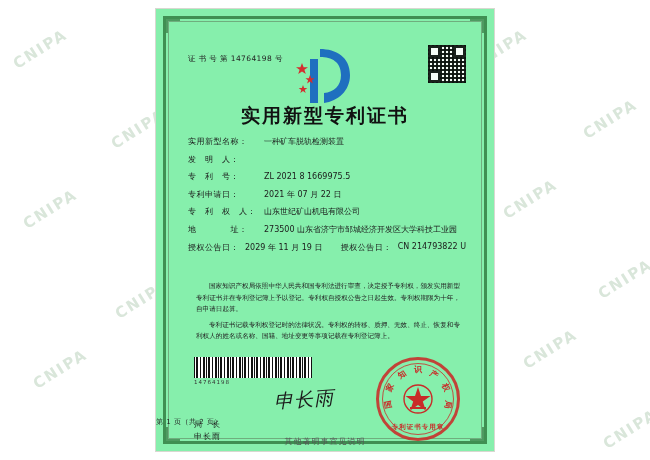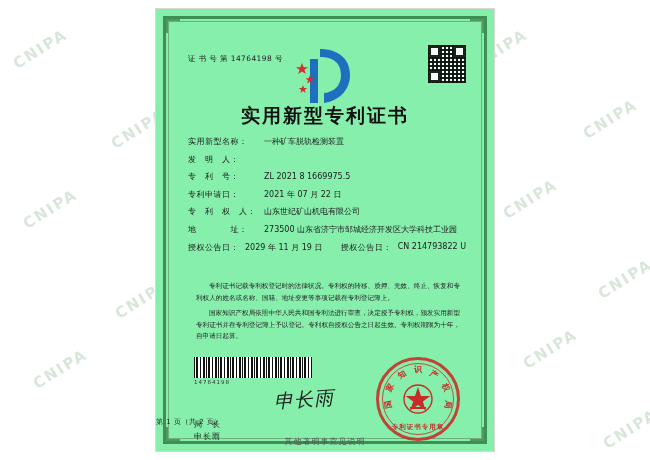--- a/index.html
+++ b/index.html
@@ -406,22 +406,22 @@
           <span class="field-value">2029 年 11 月 19 日</span>
         </div>
         <div class="split-cell">
           <span class="field-label">授权公告日：</span>
           <span class="field-value">CN 214793822 U</span>
         </div>
       </div>
     </div>
 
     <div id="body-text">
+      <p>国家知识产权局依照中华人民共和国专利法进行审查，决定授予专利权，颁发实用新型专利证书并在专利登记簿上予以登记。专利权自授权公告之日起生效。专利权期限为十年，自申请日起算。</p>
       <p>专利证书记载专利权登记时的法律状况。专利权的转移、质押、无效、终止、恢复和专利权人的姓名或名称、国籍、地址变更等事项记载在专利登记簿上。</p>
-      <p>国家知识产权局依照中华人民共和国专利法进行审查，决定授予专利权，颁发实用新型专利证书并在专利登记簿上予以登记。专利权自授权公告之日起生效。专利权期限为十年，自申请日起算。</p>
     </div>
 
     <div id="barcode"></div>
     <div id="barcode-text">14764198</div>
 
     <div id="director-block">
       <div>局　长</div>
       <div>申长雨</div>
     </div>
     <div id="signature">申长雨</div>

